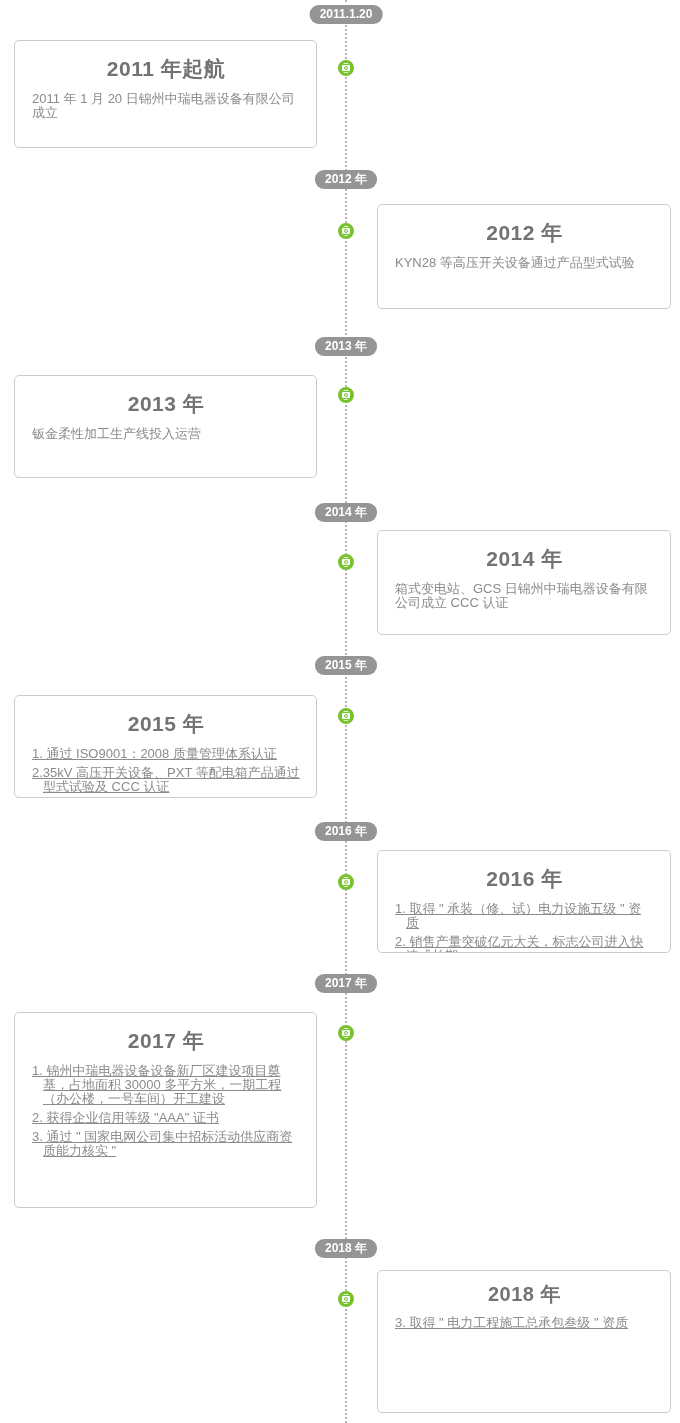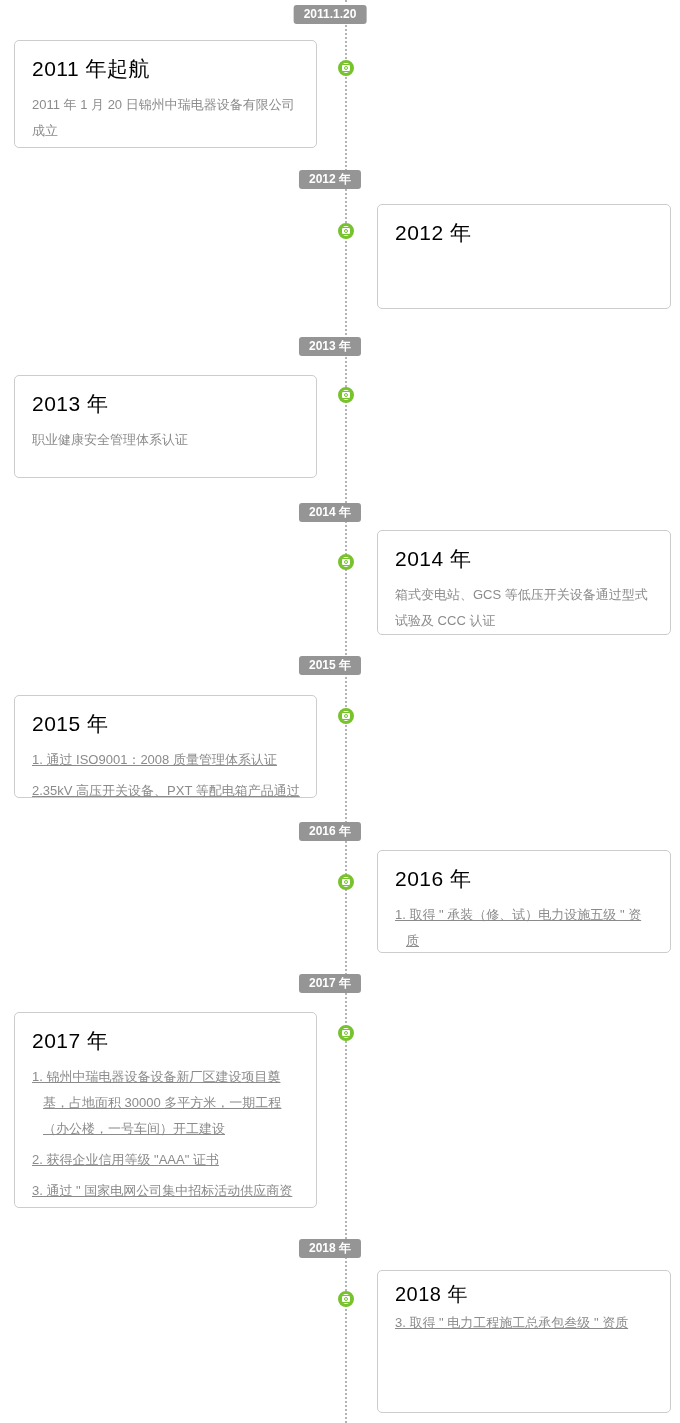--- a/index.html
+++ b/index.html
@@ -21,30 +21,30 @@
     left: 345px;
     top: 0;
     height: 1423px;
     width: 0;
     border-left: 2px dotted #b3b3b3;
   }
 
   
   .badge {
     position: absolute;
-    left: 330px;
+    left: 346px;
     transform: translateX(-50%);
     background: #959595;
     color: #ffffff;
     font-size: 12px;
     font-weight: bold;
     line-height: 19px;
     height: 19px;
     padding: 0 10px;
-    border-radius: 3px;
+    border-radius: 9px;
     white-space: nowrap;
     z-index: 3;
   }
 
   
   .node {
     position: absolute;
     left: 346px;
     transform: translate(-50%, -50%);
     width: 16px;
@@ -79,28 +79,29 @@
     background: #ffffff;
     border: 1px solid #cccccc;
     border-radius: 5px;
     padding: 14px 16px 0 17px;
     z-index: 2;
     overflow: hidden;
   }
   .card h3 {
     margin: 0 0 9px 0;
     font-size: 21px;
-    font-weight: normal;
-    color: #000000;
+    font-weight: bold;
+    color: #737373;
     letter-spacing: 0.5px;
+    text-align: center;
   }
   .card p {
     margin: 0 0 5px 0;
     font-size: 13px;
-    line-height: 26px;
+    line-height: 14px;
     color: #8b8b8b;
   }
   .card p.hang {
     padding-left: 11px;
     text-indent: -11px;
     text-decoration: underline;
   }
   .card.compact { padding-top: 10px; }
   .card.compact h3 { font-size: 20px; margin-bottom: 5px; }
   .card.compact p { line-height: 20px; margin-bottom: 1px; }
@@ -147,44 +148,45 @@
 
   <div class="badge" style="top:170px">2012 年</div>
   <div class="node" style="top:231px">
     <span class="banknote">
         <span class="banknote-dot"></span>
       </span>
   </div>
   <div class="card right" style="left:377px;top:204px;width:294px;height:105px">
     <span class="arrow arrow-l" style="top:20px"></span>
     <h3>2012 年</h3>
+    <p>KYN28 等高压开关设备通过产品型式试验</p>
   </div>
 
   <div class="badge" style="top:337px">2013 年</div>
   <div class="node" style="top:395px">
     <span class="banknote">
         <span class="banknote-dot"></span>
       </span>
   </div>
   <div class="card left" style="left:14px;top:375px;width:303px;height:103px">
     <span class="arrow arrow-r" style="top:13px"></span>
     <h3>2013 年</h3>
-    <p>职业健康安全管理体系认证</p>
+    <p>钣金柔性加工生产线投入运营</p>
   </div>
 
   <div class="badge" style="top:503px">2014 年</div>
   <div class="node" style="top:562px">
     <span class="banknote">
         <span class="banknote-dot"></span>
       </span>
   </div>
   <div class="card right" style="left:377px;top:530px;width:294px;height:105px">
     <span class="arrow arrow-l" style="top:25px"></span>
     <h3>2014 年</h3>
-    <p>箱式变电站、GCS 等低压开关设备通过型式试验及 CCC 认证</p>
+    <p>箱式变电站、GCS 日锦州中瑞电器设备有限公司成立 CCC 认证</p>
   </div>
 
   <div class="badge" style="top:656px">2015 年</div>
   <div class="node" style="top:716px">
     <span class="banknote">
         <span class="banknote-dot"></span>
       </span>
   </div>
   <div class="card left" style="left:14px;top:695px;width:303px;height:103px">
     <span class="arrow arrow-r" style="top:14px"></span>

